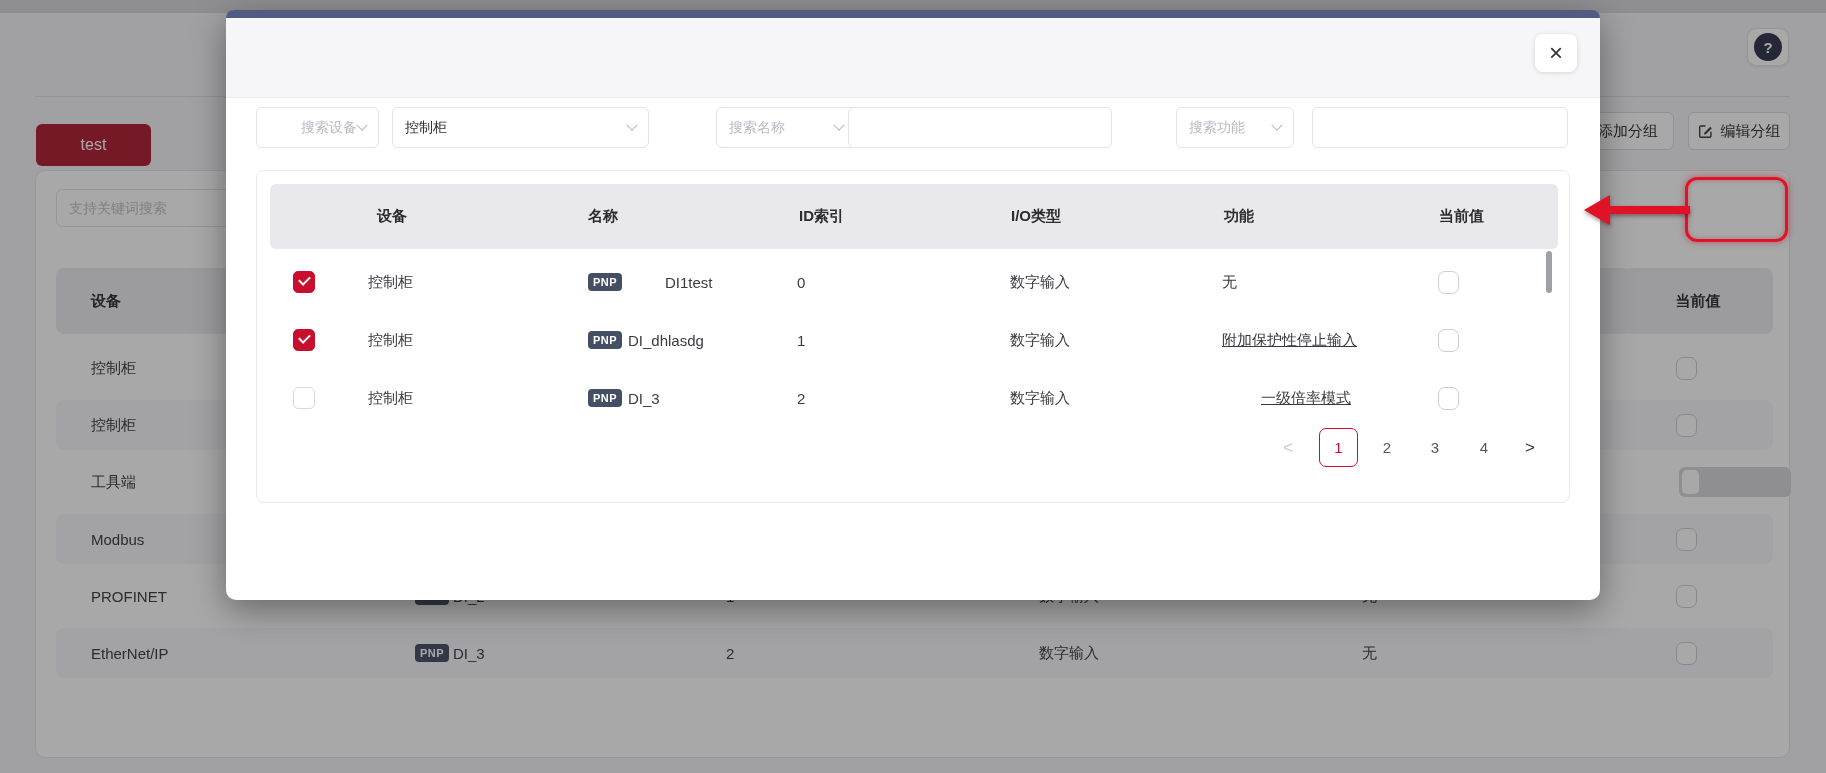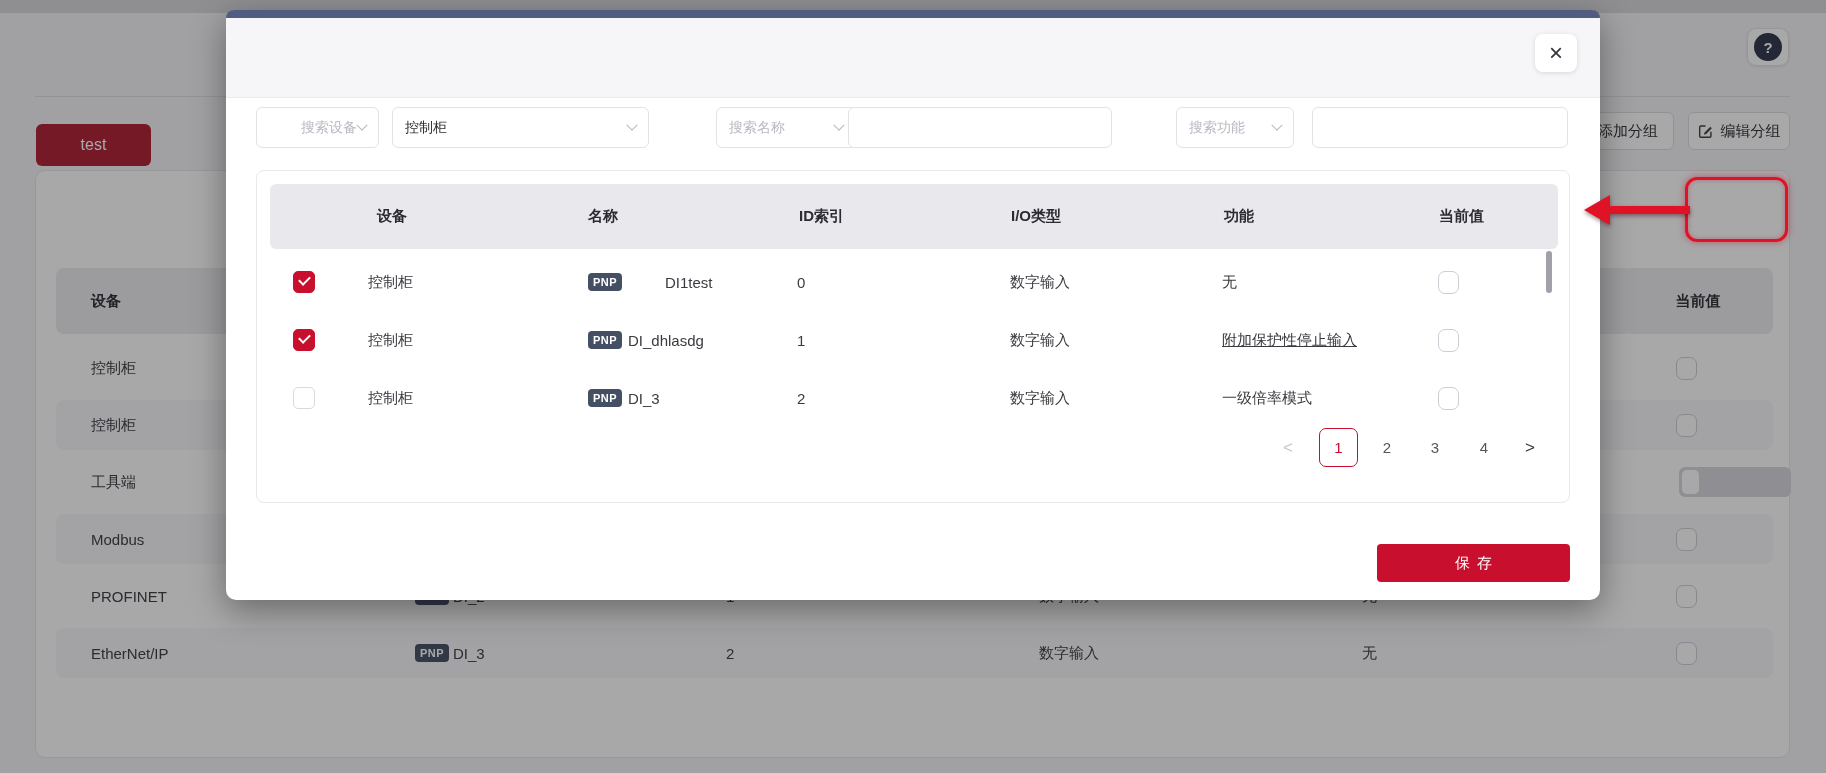--- a/index.html
+++ b/index.html
@@ -142,20 +142,21 @@
       <span class="icon-pencil" style="color:#fff;">
         <svg viewBox="0 0 16 16" width="14" height="14">
             <path d="M13.8 8.2V13a1.2 1.2 0 0 1-1.2 1.2H3A1.2 1.2 0 0 1 1.8 13V3.4A1.2 1.2 0 0 1 3 2.2h5" fill="none" stroke="currentColor" stroke-width="1.5"></path>
             <path d="M6.8 9.2l6.3-6.3 1.6 1.6-6.3 6.3-2.1.5z" fill="currentColor"></path>
           </svg>
       </span>
       <span>编辑</span>
     </div>
 
     <div class="bg-card">
+      <input class="bg-search" placeholder="支持关键词搜索" style="">
 
       <div class="bg-band bg-band-left">
         <span>设备</span>
       </div>
       <div class="bg-band bg-band-right">
         <span>当前值</span>
       </div>
 
       <div class="bg-row" style="top:172px;">
         <div class="bg-cell" style="left:35px;">控制柜</div>
@@ -294,39 +295,36 @@
         <div class="m-cell" style="left:36px;">
             <span class="cbx"></span>
           </div>
         <div class="m-cell" style="left:111px;">控制柜</div>
         <div class="m-cell" style="left:331px;">
             <span class="pnp-badge">PNP</span>
           </div>
         <div class="m-cell" style="left:371px;">DI_3</div>
         <div class="m-cell" style="left:540px;">2</div>
         <div class="m-cell" style="left:753px;">数字输入</div>
-        <div class="m-cell" style="left:965px;">一级倍率模式</div>
+        <div class="m-cell" style="left:1004px;text-decoration:underline;">一级倍率模式</div>
         <div class="m-cell" style="left:1181px;">
             <span class="toggle-sq"></span>
           </div>
       </div>
 
       <div class="pager">
         <div class="pg pg-prev" style="left:1019px;width:24px;">&lt;</div>
         <div class="pg pg-current" style="left:1062px;">1</div>
         <div class="pg" style="left:1118px;width:24px;">2</div>
         <div class="pg" style="left:1166px;width:24px;">3</div>
         <div class="pg" style="left:1215px;width:24px;">4</div>
         <div class="pg pg-next" style="left:1261px;width:24px;">&gt;</div>
       </div>
     </div>
 
-    <div class="save-btn">
-      <span>保存</span>
-    </div>
   </div>
 
   <div class="anno anno-ring"></div>
   <svg class="anno anno-arrow" viewBox="0 0 110 36">
     <rect x="26" y="14" width="82" height="8" fill="#e01226"></rect>
     <polygon points="28,3 2,18 28,33" fill="#e01226"></polygon>
   </svg>
 
 </div>
 

